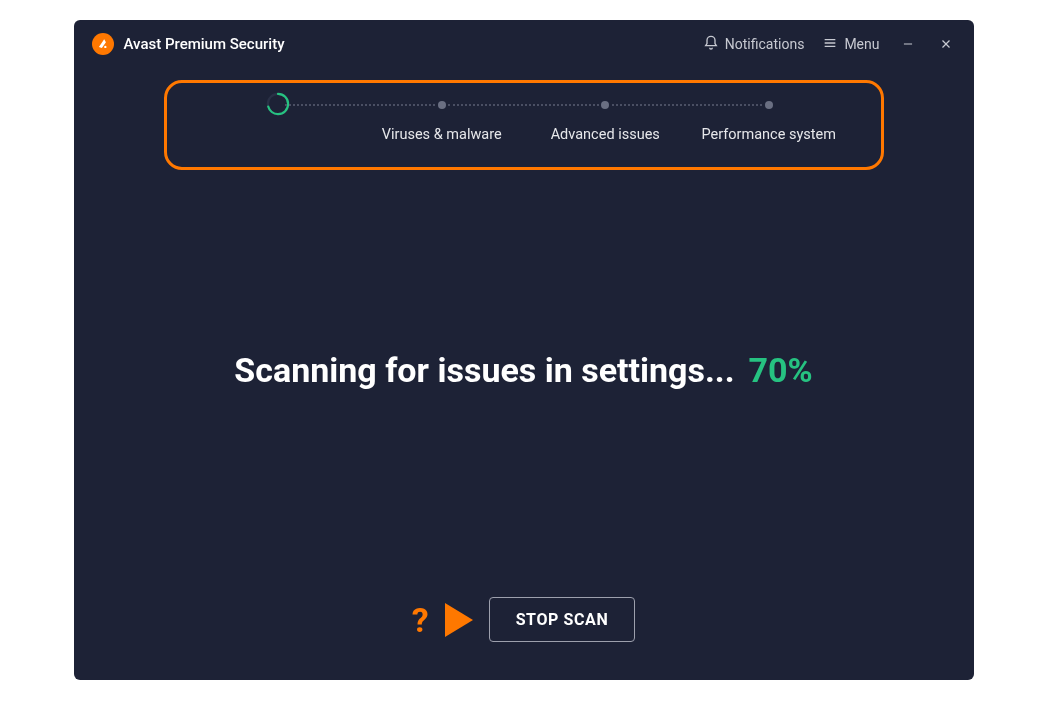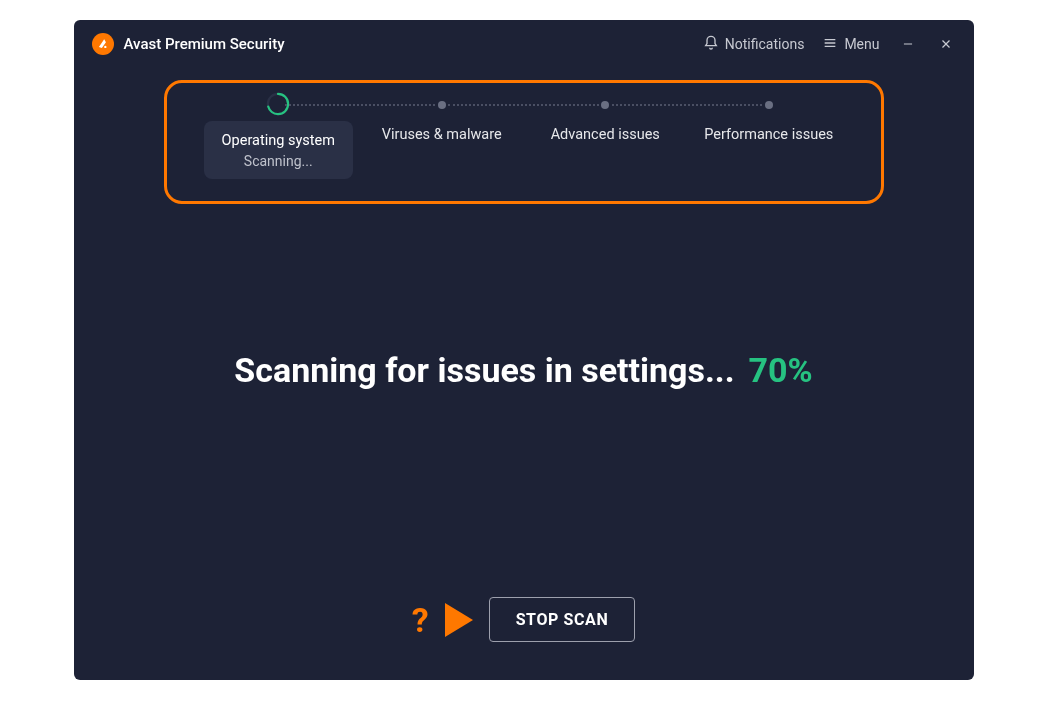--- a/index.html
+++ b/index.html
@@ -233,42 +233,38 @@
   <div class="stepper-container">
     <div class="stepper">
 
       <div class="step active">
         <div class="step-spinner">
           <svg width="26" height="26" viewBox="0 0 36 36">
             <circle cx="18" cy="18" r="14" stroke="#2a3046" stroke-width="3" fill="none"></circle>
             <circle cx="18" cy="18" r="14" stroke="#26c281" stroke-width="3" fill="none" stroke-dasharray="62 88" stroke-linecap="round"></circle>
           </svg>
         </div>
-        <div class="step-label-wrap">
-          <div class="step-label">Operating system</div>
-          <div class="step-sublabel">Scanning...</div>
-        </div>
         <div class="step-connector"></div>
       </div>
 
       <div class="step">
         <div class="step-dot"></div>
         <div class="step-label">Viruses &amp; malware</div>
         <div class="step-connector"></div>
       </div>
 
       <div class="step">
         <div class="step-dot"></div>
         <div class="step-label">Advanced issues</div>
         <div class="step-connector"></div>
       </div>
 
       <div class="step">
         <div class="step-dot"></div>
-        <div class="step-label">Performance issues</div>
+        <div class="step-label">Performance system</div>
       </div>
 
     </div>
   </div>
 
   <div class="main-content">
     <div>
       <span class="scan-headline">Scanning for issues in settings...</span>
       <span class="scan-percent">70%</span>
     </div>

